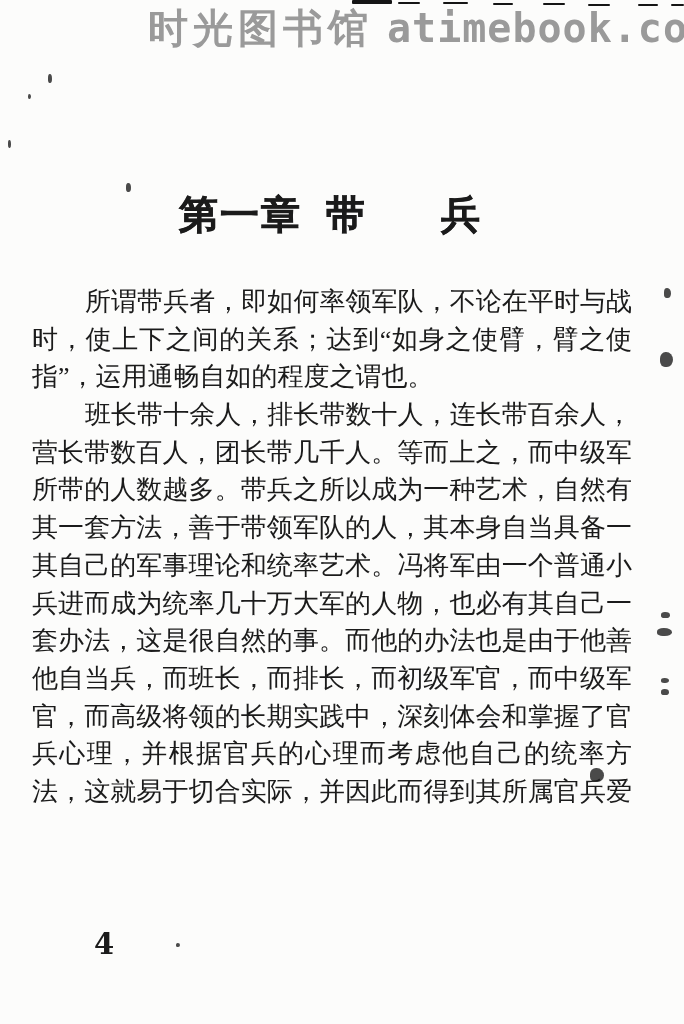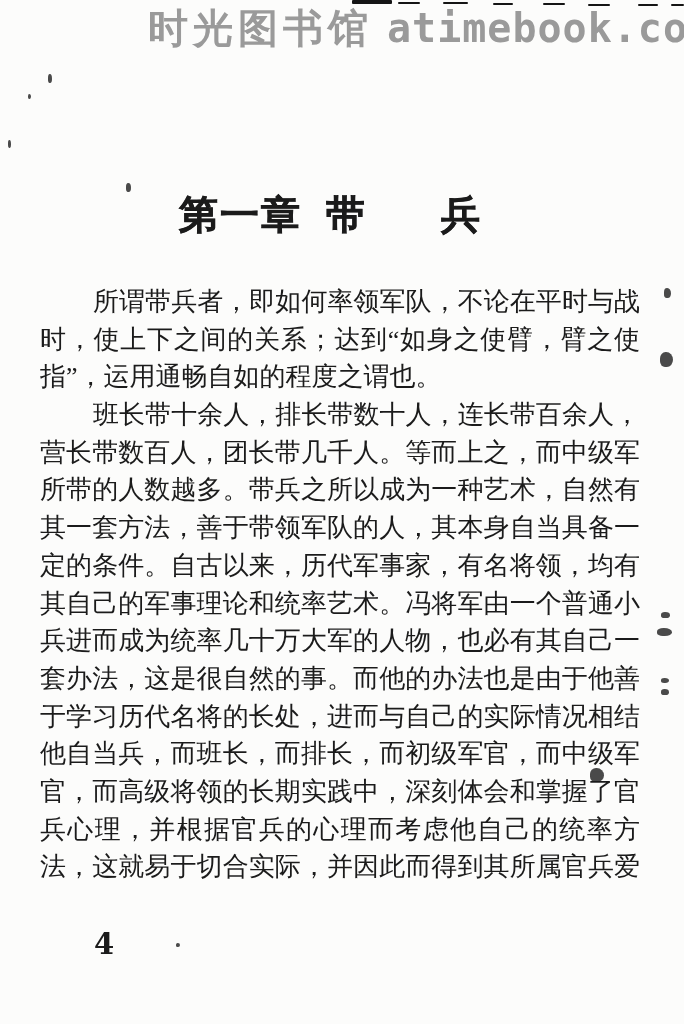--- a/index.html
+++ b/index.html
@@ -62,21 +62,21 @@
     letter-spacing: 2px;
     white-space: nowrap;
     -webkit-text-stroke: 0.6px #1b1b1b;
   }
   .chapter-heading .word-1 { margin-left: 24px; }
   .chapter-heading .word-2 { margin-left: 74px; }
 
   
   .body-text {
     position: absolute;
-    left: 40px;
+    left: 32px;
     top: 283px;
     width: 600px;
   }
   .body-line {
     height: 37.7px;
     line-height: 37.7px;
     font-size: 26px;
     white-space: nowrap;
     letter-spacing: 0;
   }
@@ -137,25 +137,23 @@
   </div>
 
   <div class="body-text" id="body-text">
       <div class="body-line justify indent">所谓带兵者，即如何率领军队，不论在平时与战</div>
       <div class="body-line justify">时，使上下之间的关系；达到“如身之使臂，臂之使</div>
       <div class="body-line">指”，运用通畅自如的程度之谓也。</div>
       <div class="body-line justify indent">班长带十余人，排长带数十人，连长带百余人，</div>
       <div class="body-line justify">营长带数百人，团长带几千人。等而上之，而中级军</div>
       <div class="body-line justify">所带的人数越多。带兵之所以成为一种艺术，自然有</div>
       <div class="body-line justify">其一套方法，善于带领军队的人，其本身自当具备一</div>
-      <div class="body-line justify">定的条件。自古以来，历代军事家，有名将领，均有</div>
       <div class="body-line justify">其自己的军事理论和统率艺术。冯将军由一个普通小</div>
       <div class="body-line justify">兵进而成为统率几十万大军的人物，也必有其自己一</div>
       <div class="body-line justify">套办法，这是很自然的事。而他的办法也是由于他善</div>
-      <div class="body-line justify">于学习历代名将的长处，进而与自己的实际情况相结</div>
       <div class="body-line justify">他自当兵，而班长，而排长，而初级军官，而中级军</div>
       <div class="body-line justify">官，而高级将领的长期实践中，深刻体会和掌握了官</div>
       <div class="body-line justify">兵心理，并根据官兵的心理而考虑他自己的统率方</div>
       <div class="body-line justify">法，这就易于切合实际，并因此而得到其所属官兵爱</div>
     </div>
 
   <div class="page-number">4</div>
 
 </div>
 

